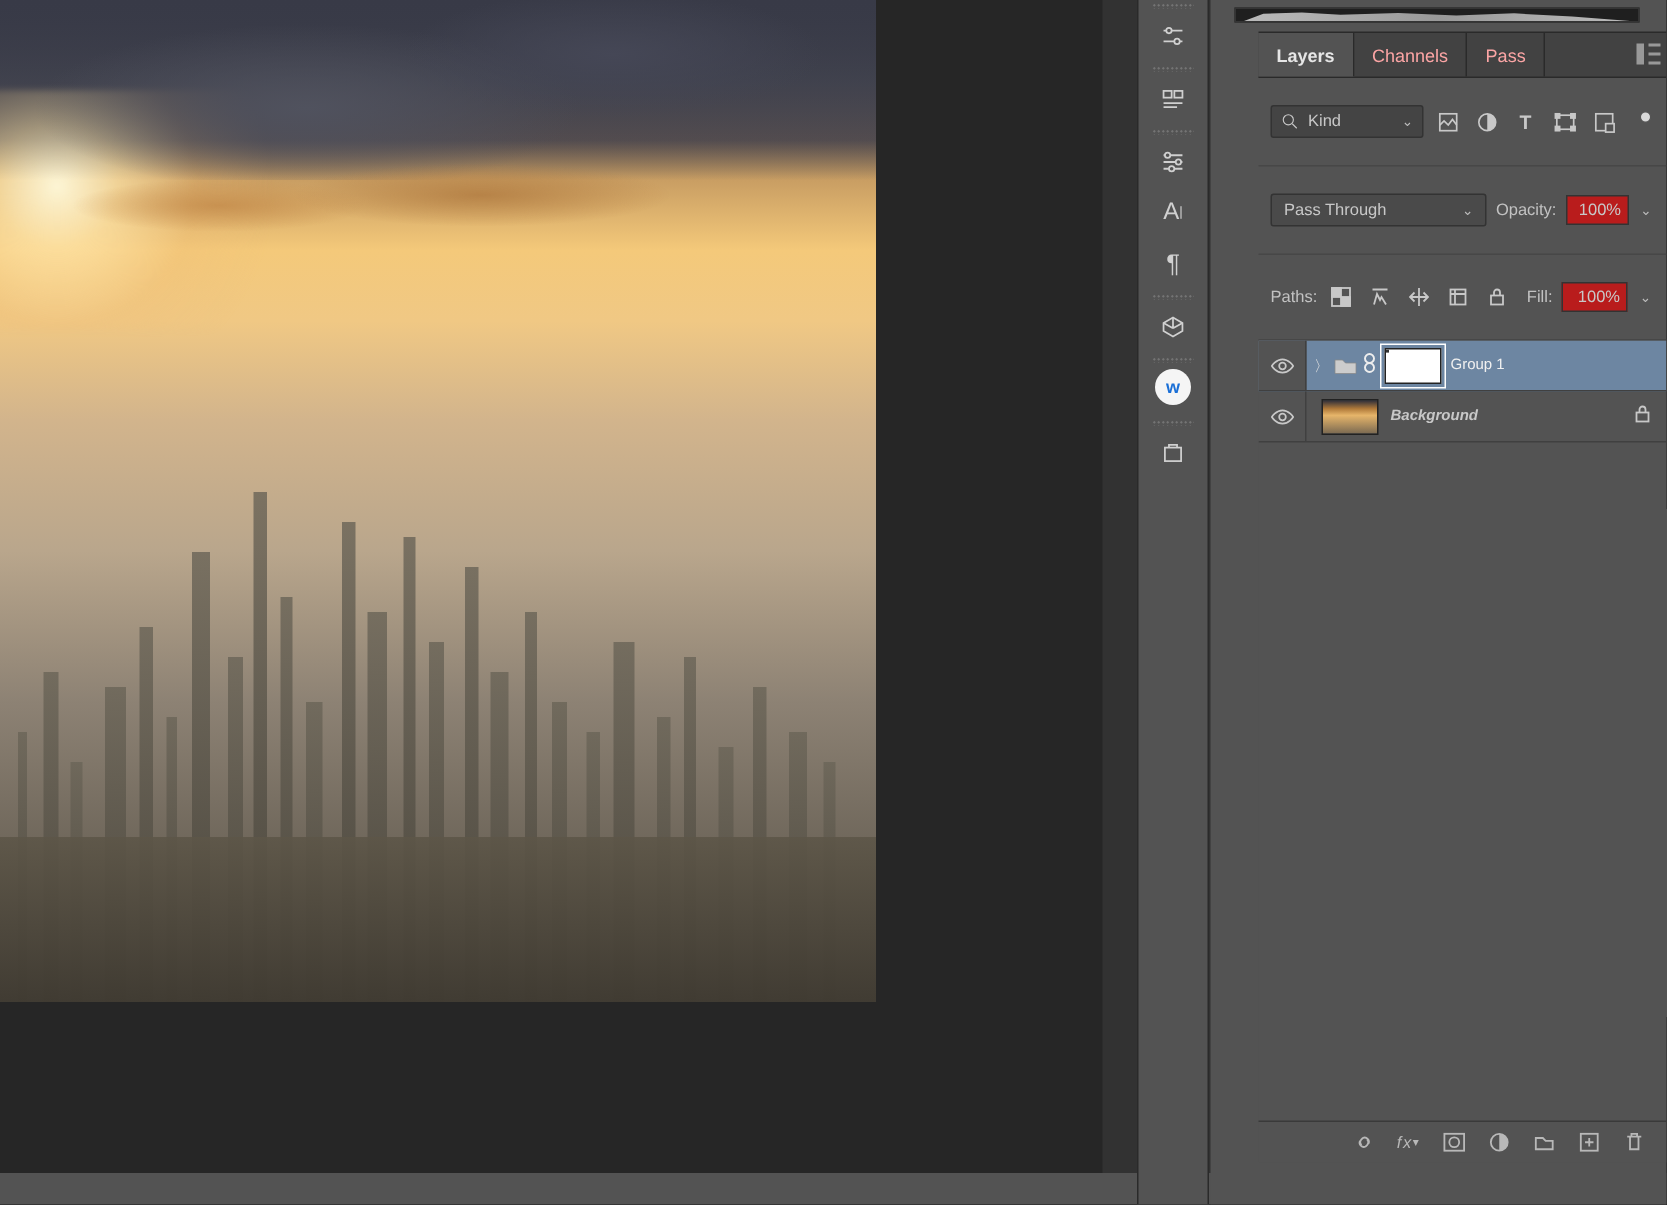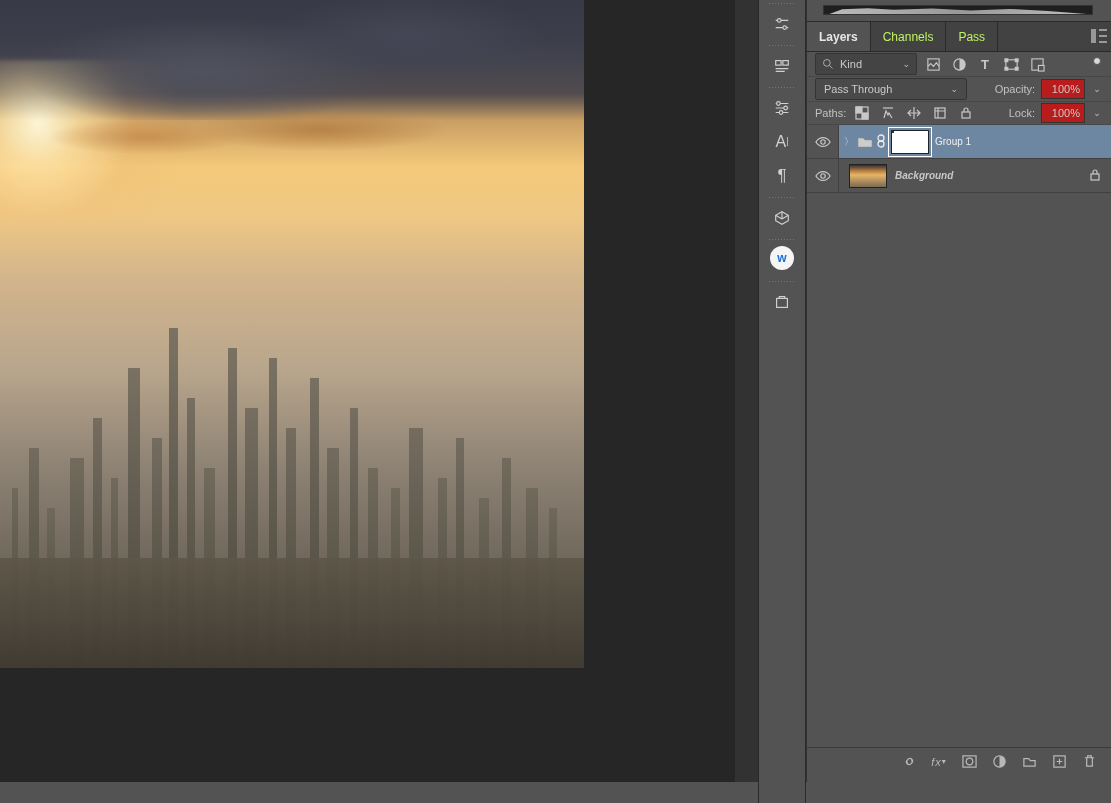--- a/index.html
+++ b/index.html
@@ -138,53 +138,54 @@
     content:"";position:absolute;left:2%;bottom:0;width:96%;height:6px;
     background:linear-gradient(to right,#bbb 0%,#999 50%,#bbb 100%);
     clip-path: polygon(0 100%, 5% 20%, 15% 5%, 25% 30%, 40% 10%, 55% 40%, 70% 15%, 85% 50%, 100% 100%);
   }
 
   
   #layers-panel {
     border-top:1px solid #2a2a2a;
     display:flex; flex-direction:column;
     height:754px;
+    margin-left:32px;
   }
   .tabbar {
     height:30px;
     display:flex; align-items:stretch;
     background:#424242;
     border-bottom:1px solid #2a2a2a;
     position:relative;
   }
   .tab {
     padding:0 12px;
     display:flex; align-items:center;
-    color:#bef264;
+    color:#fca5a5;
     font-size:12px;
     border-right:1px solid #2a2a2a;
   }
   .tab.active {
     background:#535353;
     color:#e6e6e6;
     font-weight:600;
   }
   .tab-menu {
     position:absolute; right:4px; top:7px;
     width:16px; height:14px;
     display:flex; flex-direction:column; justify-content:space-between;
     border-left: 5px solid #999;
     padding-left: 3px;
   }
   .tab-menu span{height:2px;background:#999;}
 
   
   .row {
     display:flex; align-items:center;
-    padding:1px 8px;
+    padding:18px 8px;
     gap:6px;
     border-bottom:1px solid #474747;
     justify-content:flex-end;
   }
   .kind-dd {
     display:flex; align-items:center;
     background:#444;
     border:1px solid #333;
     border-radius:2px;
     height:22px;
@@ -503,21 +504,21 @@
             <rect x="2" y="2" width="10" height="10"></rect>
             <path d="M2 5h10M5 2v10"></path>
           </svg>
         </div>
       <div class="lock-icn">
           <svg viewBox="0 0 14 14">
             <rect x="3" y="6" width="8" height="6"></rect>
             <path d="M5 6V4a2 2 0 114 0v2"></path>
           </svg>
         </div>
-      <span class="lbl spread">Lock:</span>
+      <span class="lbl spread">Fill:</span>
       <div class="pct-box">
         <span>100%</span>
       </div>
       <div class="pct-chev">
           <span class="chev">⌄</span>
         </div>
     </div>
 
     <div id="layer-list">
 

